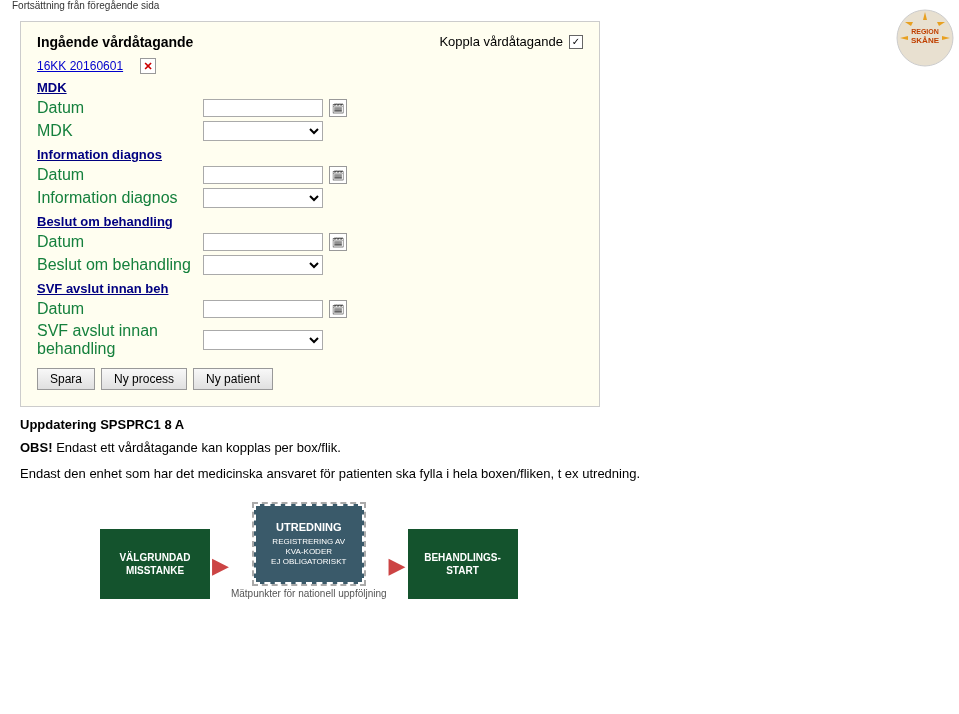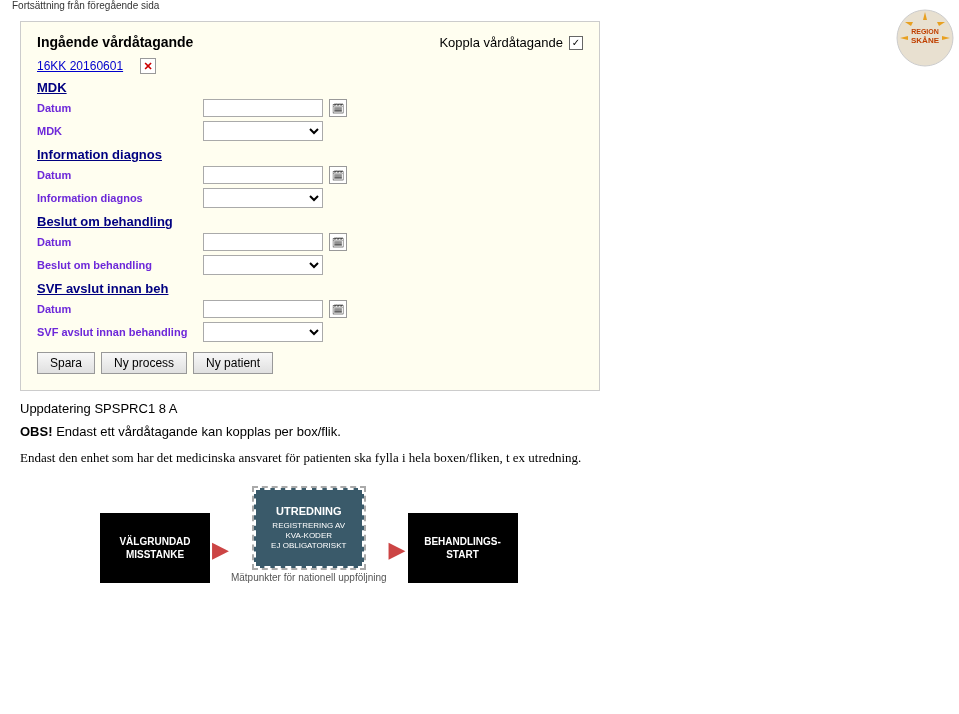--- a/index.html
+++ b/index.html
@@ -38,21 +38,21 @@
       border: 1px solid #ccc;
       background: #fffef0;
       padding: 12px 16px 16px 16px;
       width: 580px;
       margin-bottom: 10px;
     }
 
     .form-header {
       display: flex;
       justify-content: space-between;
-      align-items: flex-end;
+      align-items: flex-start;
       margin-bottom: 8px;
     }
 
     .form-title {
       font-weight: bold;
       font-size: 14px;
     }
 
     .koppla-area {
       display: flex;
@@ -101,23 +101,22 @@
 
     .form-row {
       display: flex;
       align-items: center;
       margin-bottom: 4px;
       gap: 6px;
     }
 
     .form-label {
       width: 160px;
-      font-size: 11px;
-      color: #6d28d9;
-      font-weight: bold;
+      font-size: 16px;
+      color: #15803d;
     }
 
     .form-input {
       width: 120px;
       height: 18px;
       border: 1px solid #aaa;
       background: #fff;
       font-size: 12px;
       padding: 1px 3px;
     }
@@ -152,39 +151,38 @@
       padding: 3px 12px;
       font-size: 12px;
       border: 1px solid #999;
       background: linear-gradient(to bottom, #f8f8f8, #e0e0e0);
       cursor: pointer;
       border-radius: 0;
     }
 
     .update-section {
       margin-top: 10px;
-      font-weight: normal;
+      font-weight: bold;
       font-size: 13px;
     }
 
     .obs-text {
       margin-top: 6px;
       font-size: 13px;
       line-height: 1.5;
     }
 
     .obs-label {
       font-weight: bold;
     }
 
     .info-text {
       margin-top: 6px;
       font-size: 13px;
       line-height: 1.6;
-      font-family: Liberation Serif, serif;
     }
 
     .flow-diagram {
       display: flex;
       align-items: flex-end;
       gap: 0px;
       margin-top: 20px;
       margin-left: 80px;
     }
 
@@ -195,21 +193,21 @@
       align-items: center;
       justify-content: center;
       text-align: center;
       font-size: 11px;
       font-weight: bold;
       color: #fff;
       position: relative;
     }
 
     .flow-box-solid {
-      background: #000000;
+      background: #14532d;
     }
 
     .flow-box-dashed {
       background: #3a5a6a;
       border: 2px dashed #fff;
       outline: 2px dashed #aaa;
     }
 
     .flow-arrow {
       color: #c44;

